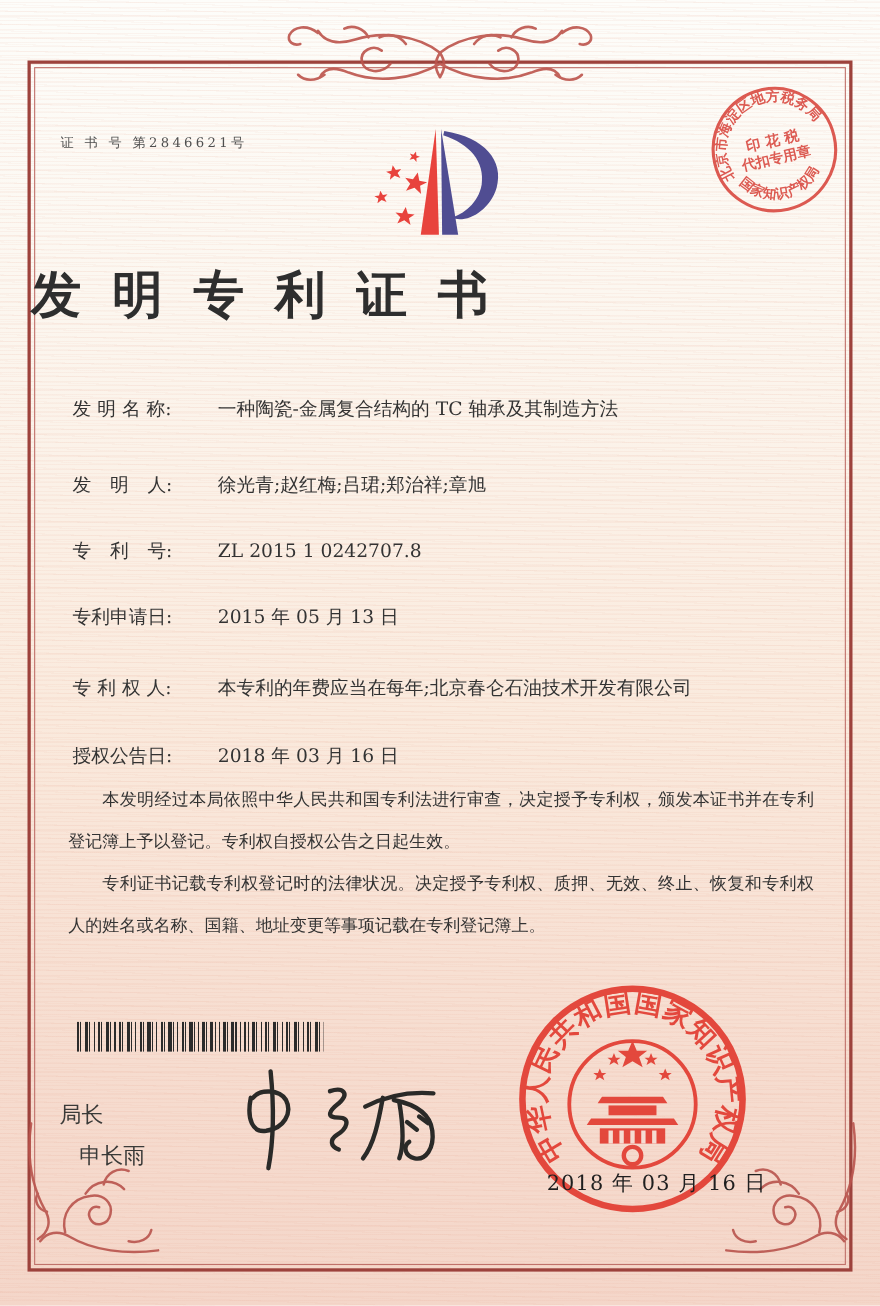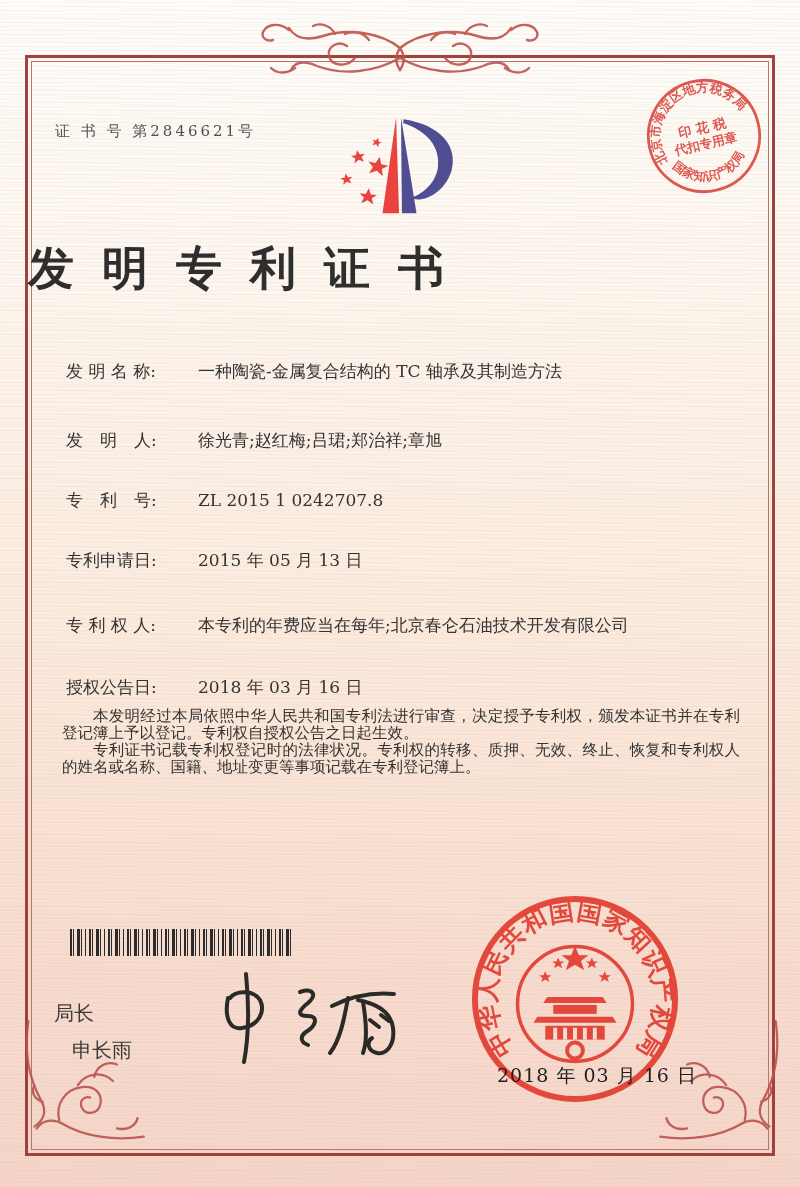--- a/index.html
+++ b/index.html
@@ -4,27 +4,27 @@
 <style>
   html,body{margin:0;padding:0;}
   body{width:800px;height:1187px;font-family:"DejaVu Serif","Liberation Serif",serif;}
   .page{position:relative;width:800px;height:1187px;overflow:hidden;
     background:
       repeating-linear-gradient(0deg, rgba(228,152,128,0.09) 0 1px, rgba(255,255,255,0) 1px 4px),
       repeating-linear-gradient(2deg, rgba(228,152,128,0.06) 0 1px, rgba(255,255,255,0) 1px 6px),
       linear-gradient(180deg,#fdfdfa 0%,#fcf7f0 22%,#faeadd 55%,#f6dccf 82%,#f4d6c9 100%);}
   .frame{position:absolute;left:25px;top:55px;width:744px;height:1095px;border:3px solid #9d423c;}
   .frame::after{content:"";position:absolute;inset:3px;border:1px solid #c0716a;}
-  .certno{position:absolute;left:55px;top:122px;font-size:15px;letter-spacing:3px;color:#4f4f4f;}
+  .certno{position:absolute;left:55px;top:122px;font-size:12px;letter-spacing:3px;color:#4f4f4f;}
   .title{position:absolute;left:0;right:0;top:238px;text-align:left;font-size:46px;font-weight:bold;
          color:#2e2e2e;letter-spacing:28px;text-indent:28px;}
   .field{position:absolute;left:66px;font-size:17px;color:#333;white-space:nowrap;}
   .flabel{display:inline-block;min-width:112px;}
   .fvalue{margin-left:20px;}
-  .paras{position:absolute;left:62px;top:708px;width:678px;font-size:15.5px;line-height:17px;color:#333;text-align:justify;}
+  .paras{position:absolute;left:62px;top:708px;width:678px;font-size:15.5px;line-height:38px;color:#333;text-align:justify;}
   .paras p{margin:0;text-indent:2em;}
   .barcode{position:absolute;left:70px;top:929px;width:224px;height:27px;
     background:
       repeating-linear-gradient(90deg,#2b2b2b 0 2px,transparent 2px 3px,#2b2b2b 3px 4px,transparent 4px 7px,
         #2b2b2b 7px 10px,transparent 10px 11px,#2b2b2b 11px 12px,transparent 12px 15px,
         #2b2b2b 15px 16px,transparent 16px 19px);}
   .sig-title{position:absolute;left:54px;top:1000px;font-size:20px;color:#3a3a38;font-family:"DejaVu Sans","Liberation Sans",sans-serif;}
   .sig-name{position:absolute;left:72px;top:1037px;font-size:20px;color:#3a3a38;font-family:"DejaVu Sans","Liberation Sans",sans-serif;}
   .signature{position:absolute;left:200px;top:960px;}
   .seal{position:absolute;left:466px;top:890px;opacity:0.92;}
@@ -134,21 +134,21 @@
   </div>
   <div class="field" style="top:614px">
     <span class="flabel">专 利 权 人:</span><span class="fvalue">本专利的年费应当在每年;北京春仑石油技术开发有限公司</span>
   </div>
   <div class="field" style="top:676px">
     <span class="flabel">授权公告日:</span><span class="fvalue">2018 年 03 月 16 日</span>
   </div>
 
   <div class="paras">
     <p>本发明经过本局依照中华人民共和国专利法进行审查，决定授予专利权，颁发本证书并在专利登记簿上予以登记。专利权自授权公告之日起生效。</p>
-    <p>专利证书记载专利权登记时的法律状况。专利权的转移、质押、无效、终止、恢复和专利权人的姓名或名称、国籍、地址变更等事项记载在专利登记簿上。</p>
+    <p>专利证书记载专利权登记时的法律状况。决定授予专利权、质押、无效、终止、恢复和专利权人的姓名或名称、国籍、地址变更等事项记载在专利登记簿上。</p>
   </div>
 
   <div class="barcode"></div>
 
   <div class="sig-title">局长</div>
   <div class="sig-name">申长雨</div>
 
   <svg class="signature" width="210" height="115" viewBox="0 0 210 115">
     <g stroke="#2a2a28" stroke-width="4" fill="none" stroke-linecap="round" stroke-linejoin="round">
       <path d="M28,38 C24,58 30,70 42,68 C58,66 66,52 60,40 C54,30 36,30 30,38"></path>

